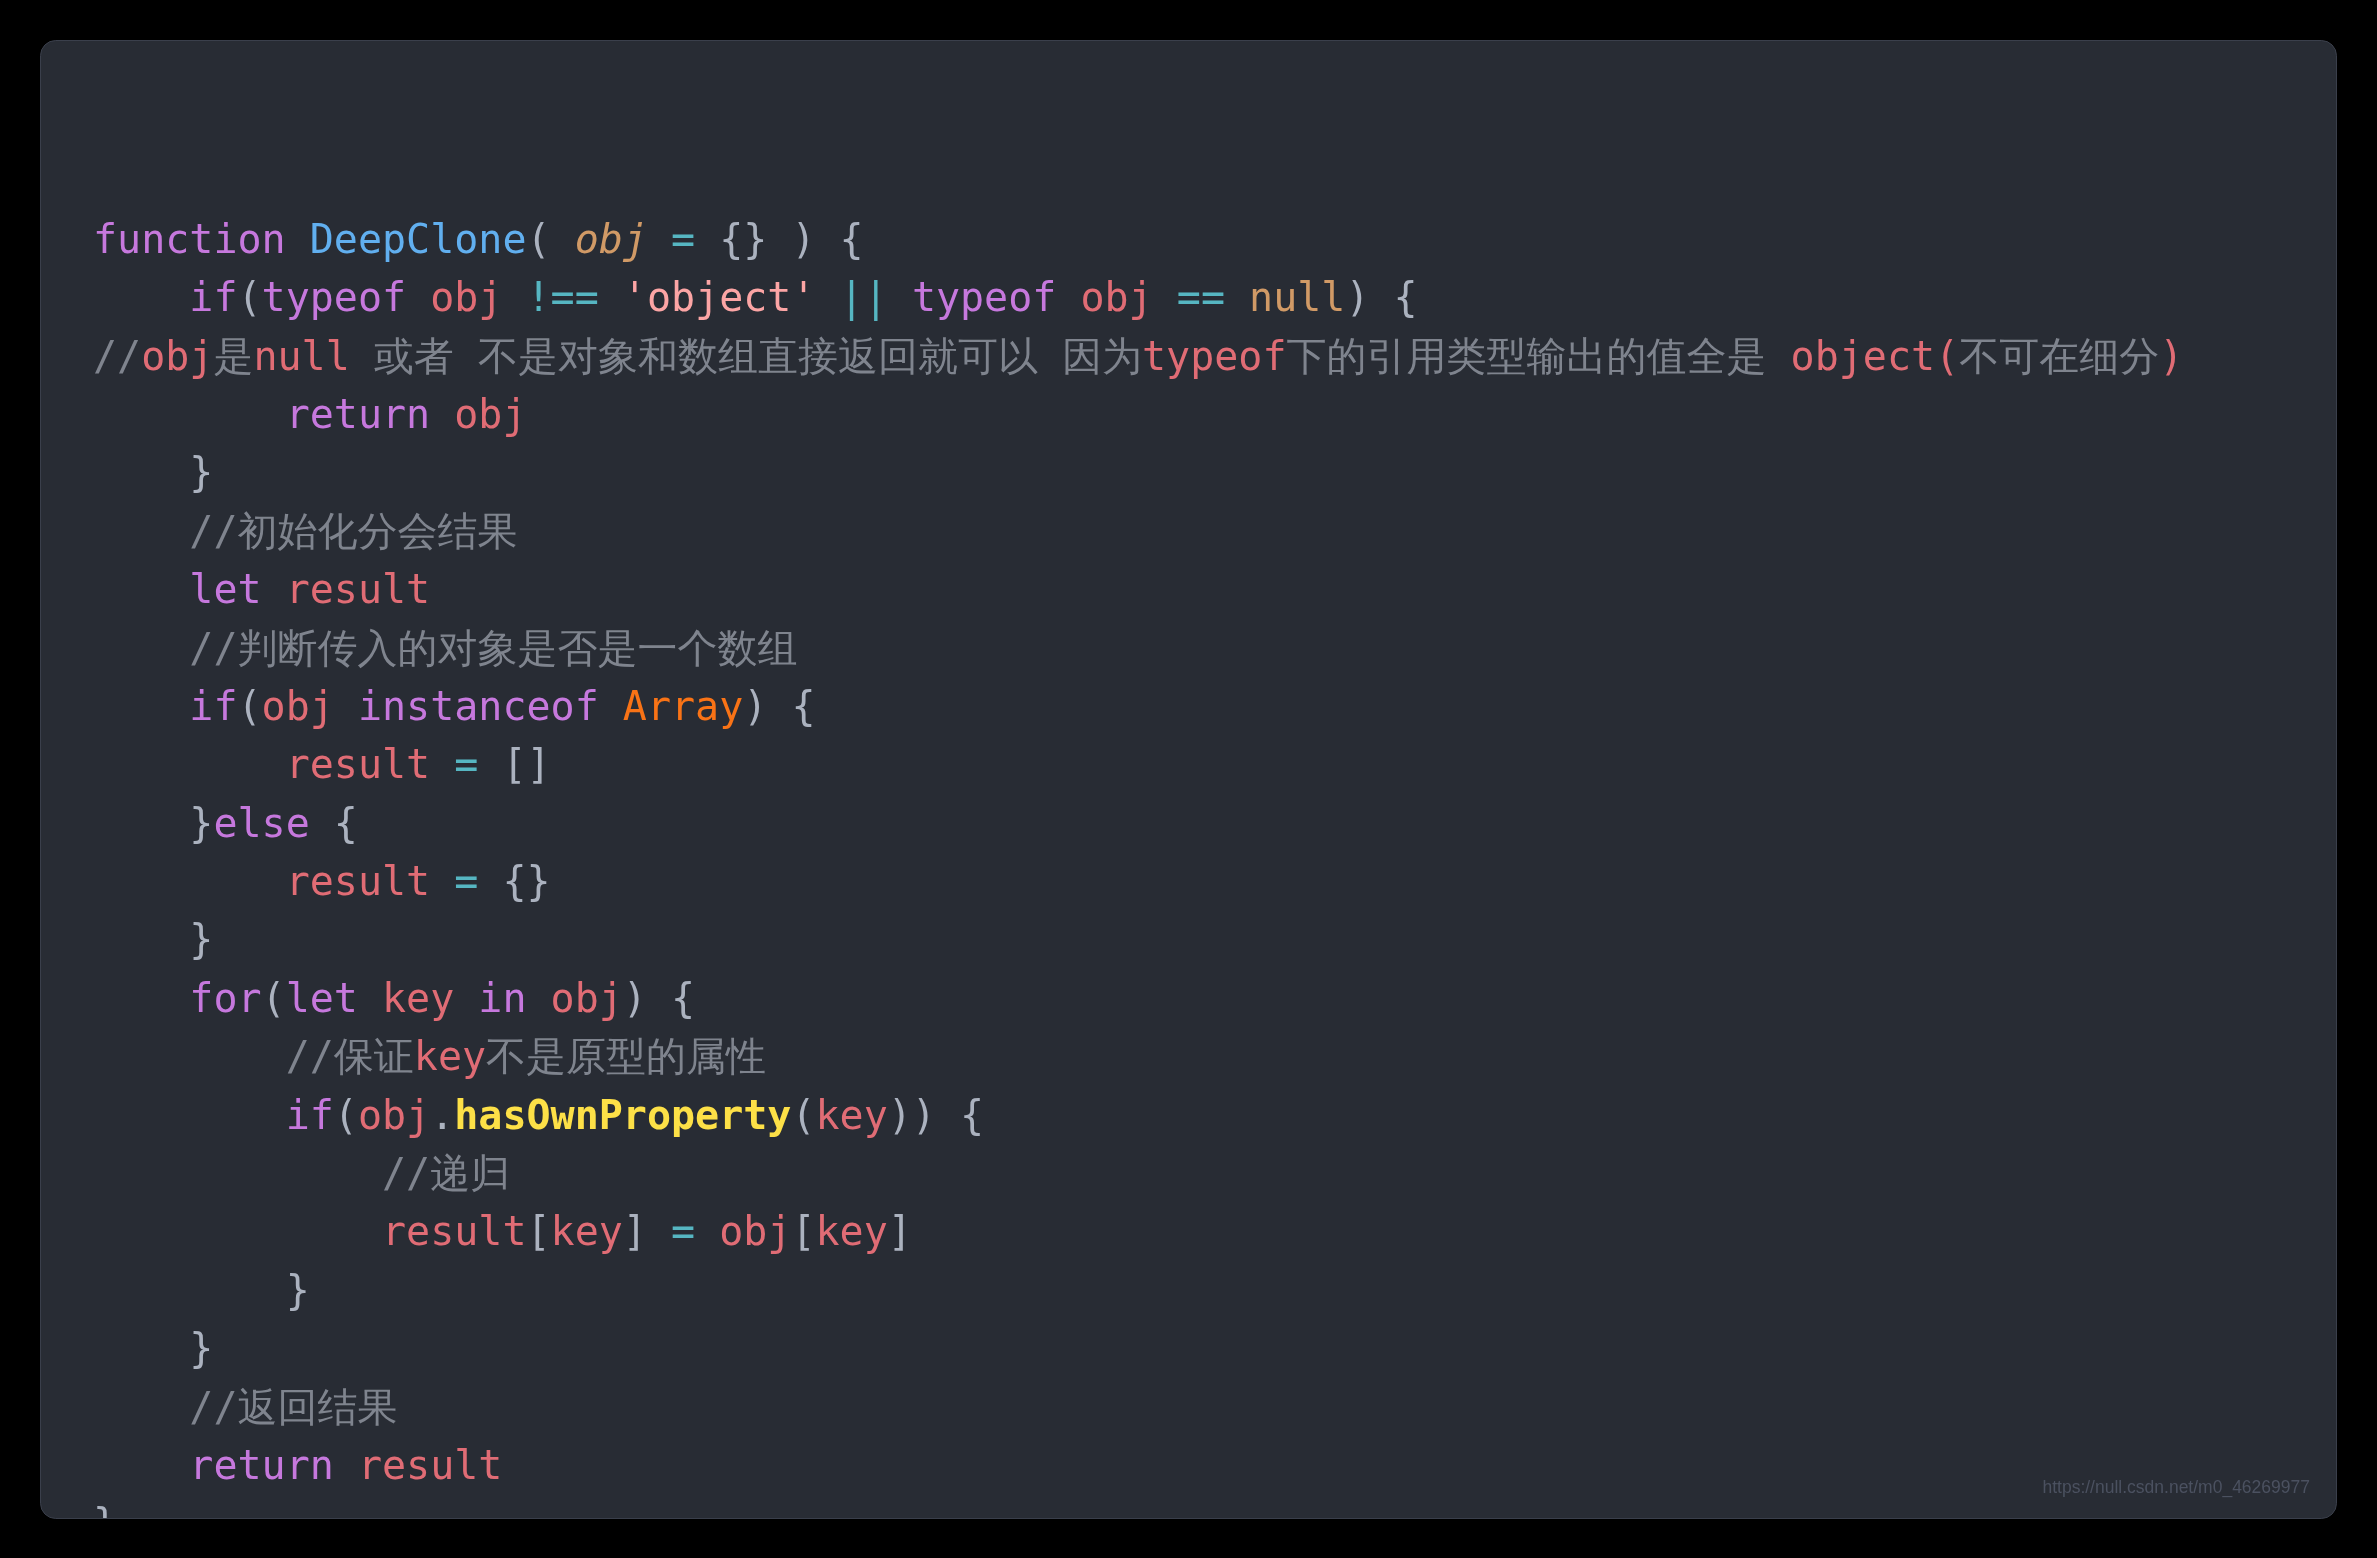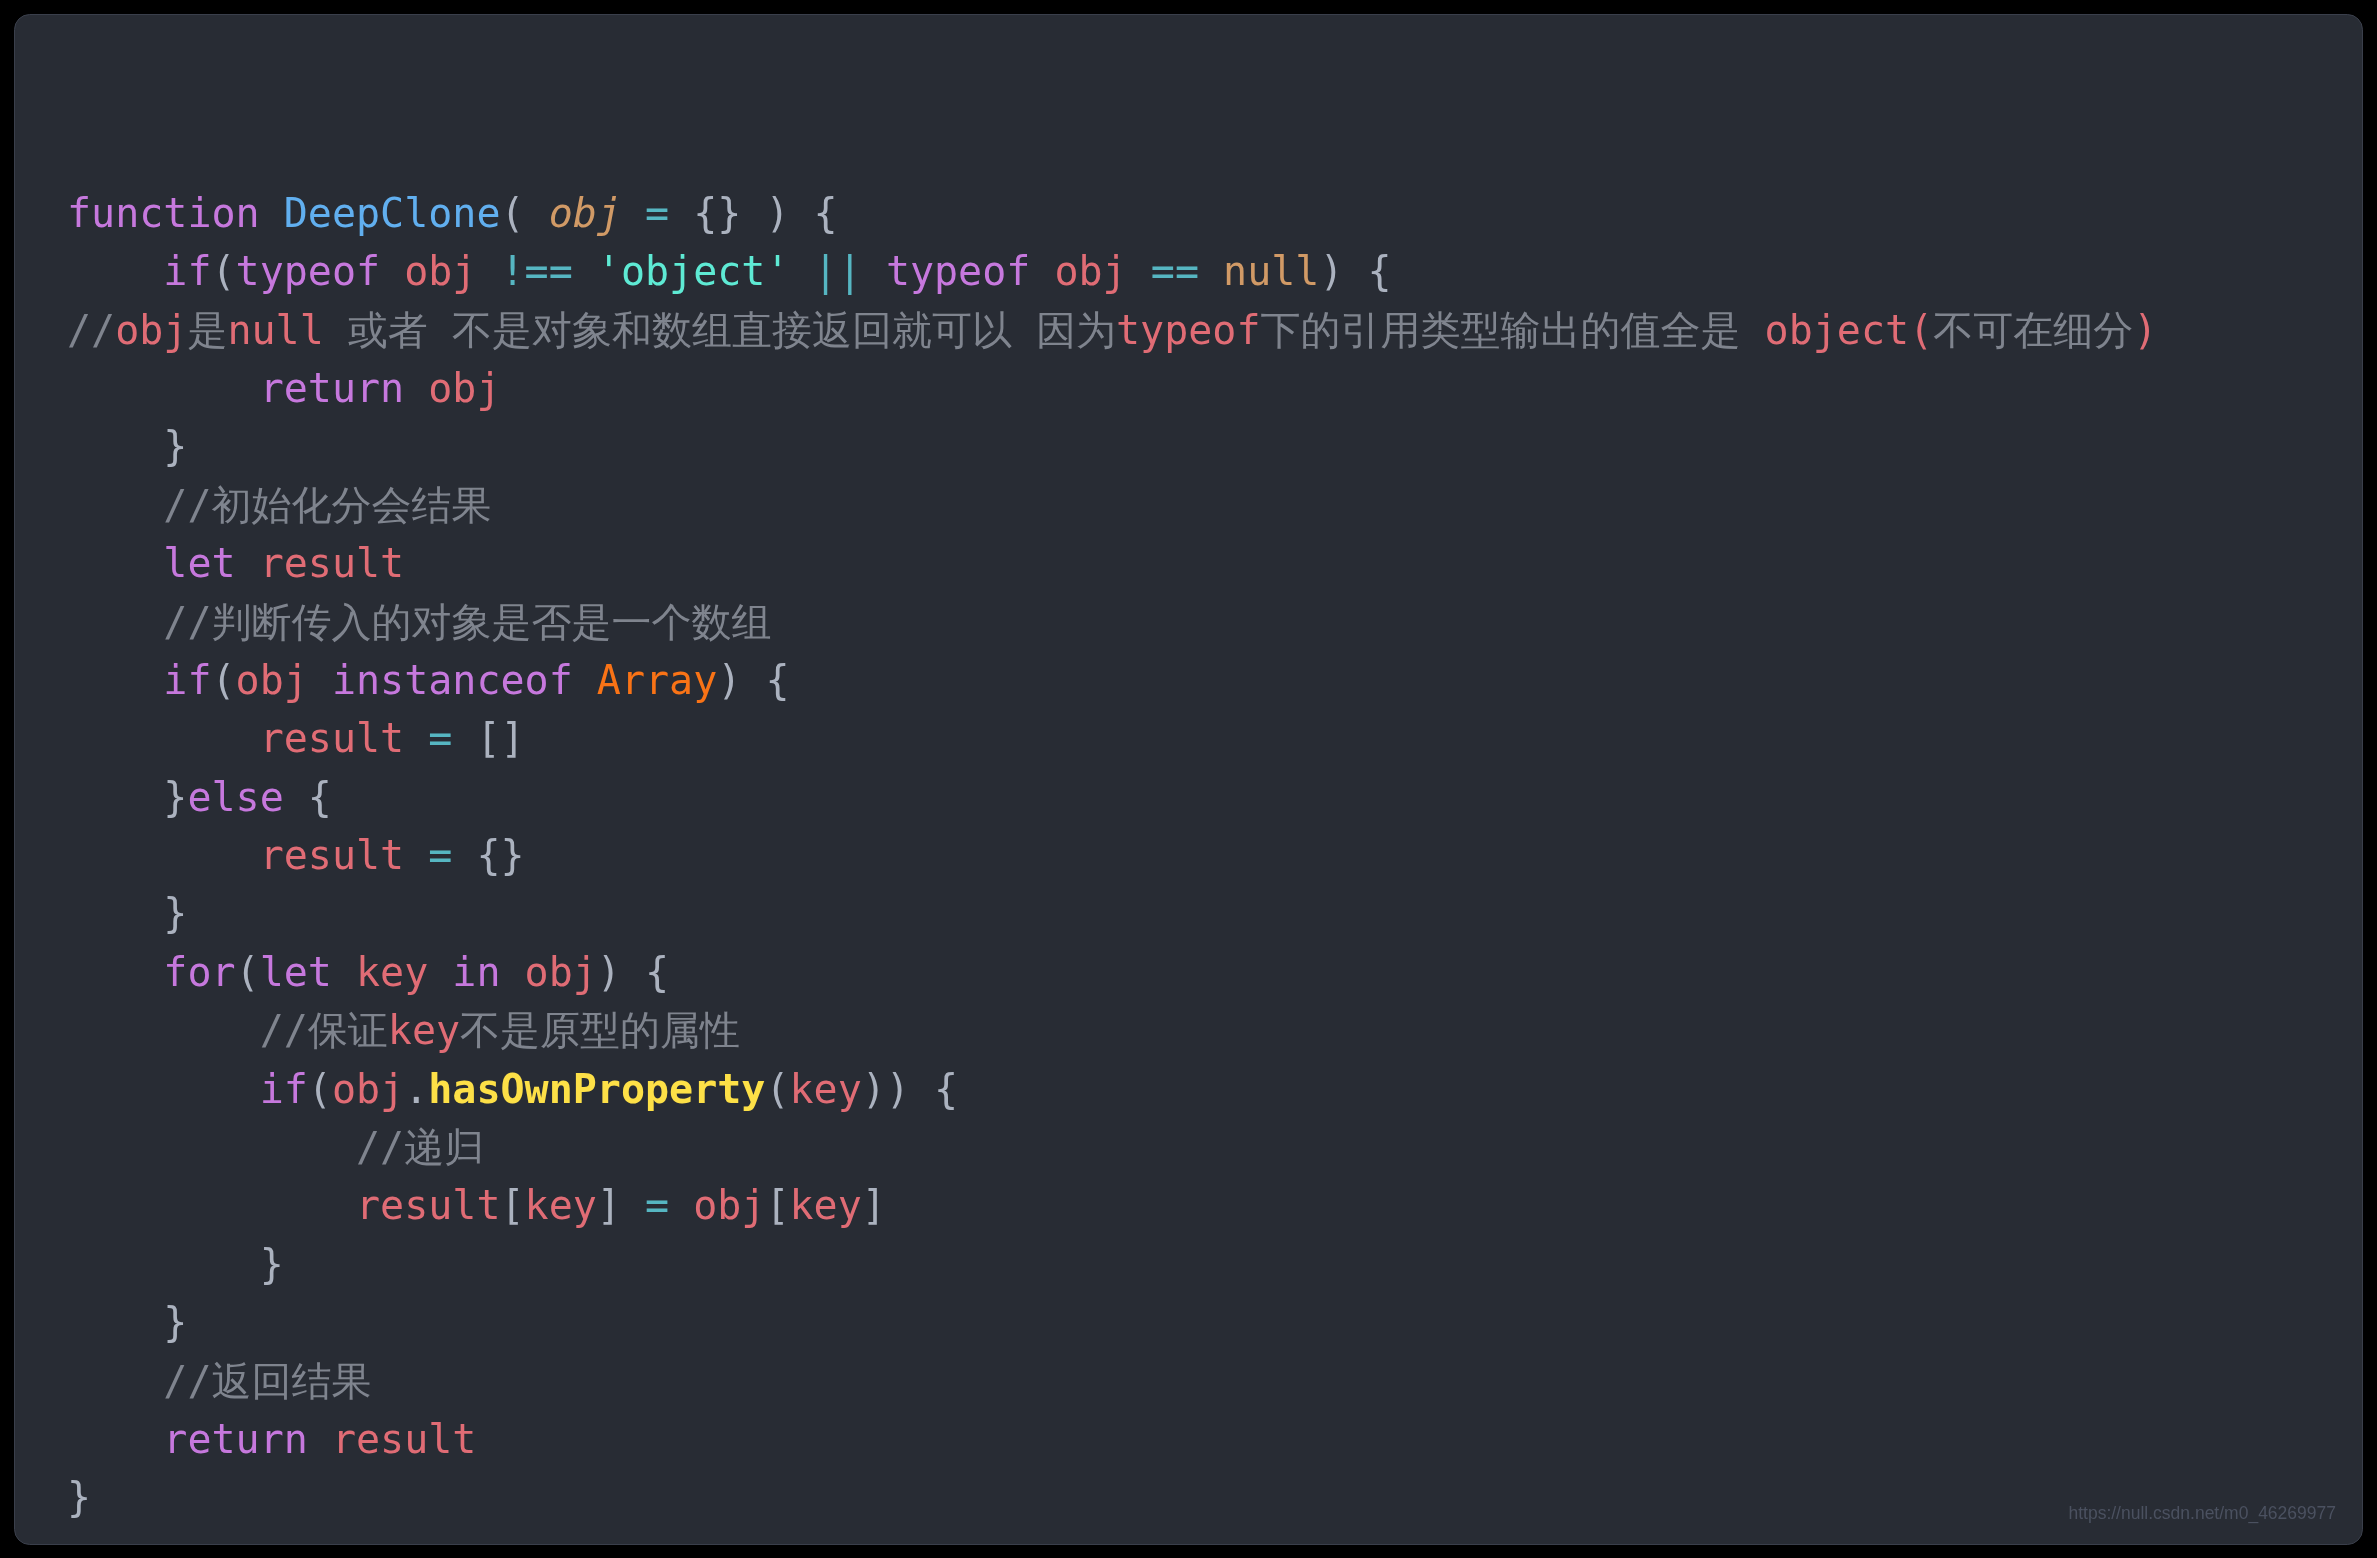--- a/index.html
+++ b/index.html
@@ -8,21 +8,21 @@
     background: #000;
     width: 2377px;
     height: 1559px;
     overflow: hidden;
   }
   .frame {
     box-sizing: border-box;
     width: 2377px;
     height: 1559px;
     background: #000;
-    padding: 14px;
+    padding: 40px;
   }
   .card {
     box-sizing: border-box;
     width: 100%;
     height: 100%;
     background: #282c34;
     border: 1.7px solid #3a3f4b;
     border-radius: 15.7px;
     padding: 52px 35px 35px 52px;
     position: relative;
@@ -30,21 +30,21 @@
     font-size: 40px;
     line-height: 1.46;
     color: #abb2bf;
     white-space: pre;
     overflow: hidden;
   }
   .kw   { color: #c678dd; }  
   .fn   { color: #61afef; }  
   .id   { color: #e06c75; }  
   .pr   { color: #d19a66; font-style: italic; } 
-  .str  { color: #5eead4; }  
+  .str  { color: #fca5a5; }  
   .op   { color: #56b6c2; }  
   .pun  { color: #abb2bf; }  
   .cls  { color: #f97316; } 
   .mth  { color: #fde047; font-weight: bold; }  
   .null { color: #d19a66; }  
   .cmt  { color: #7f848e; }
   .watermark {
     position: absolute;
     right: 26px;
     bottom: 17.5px;

